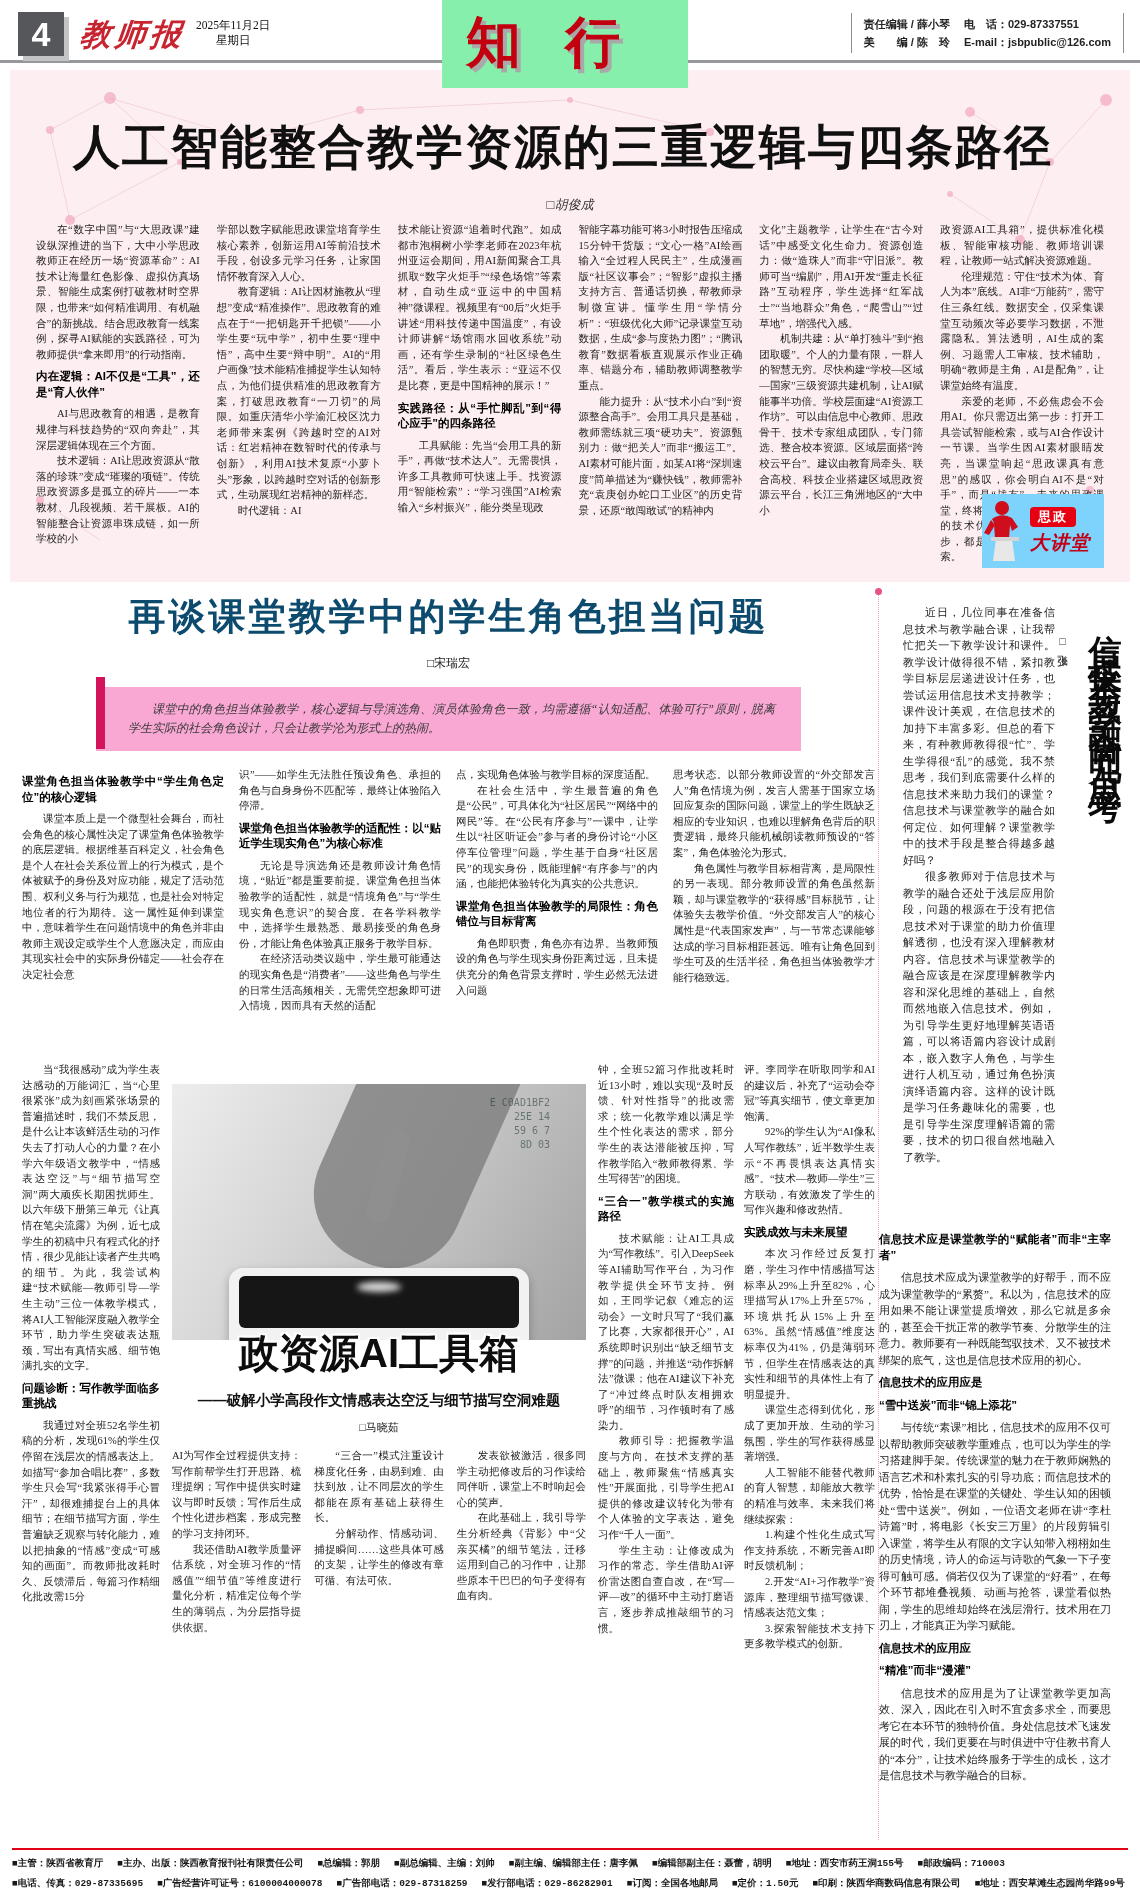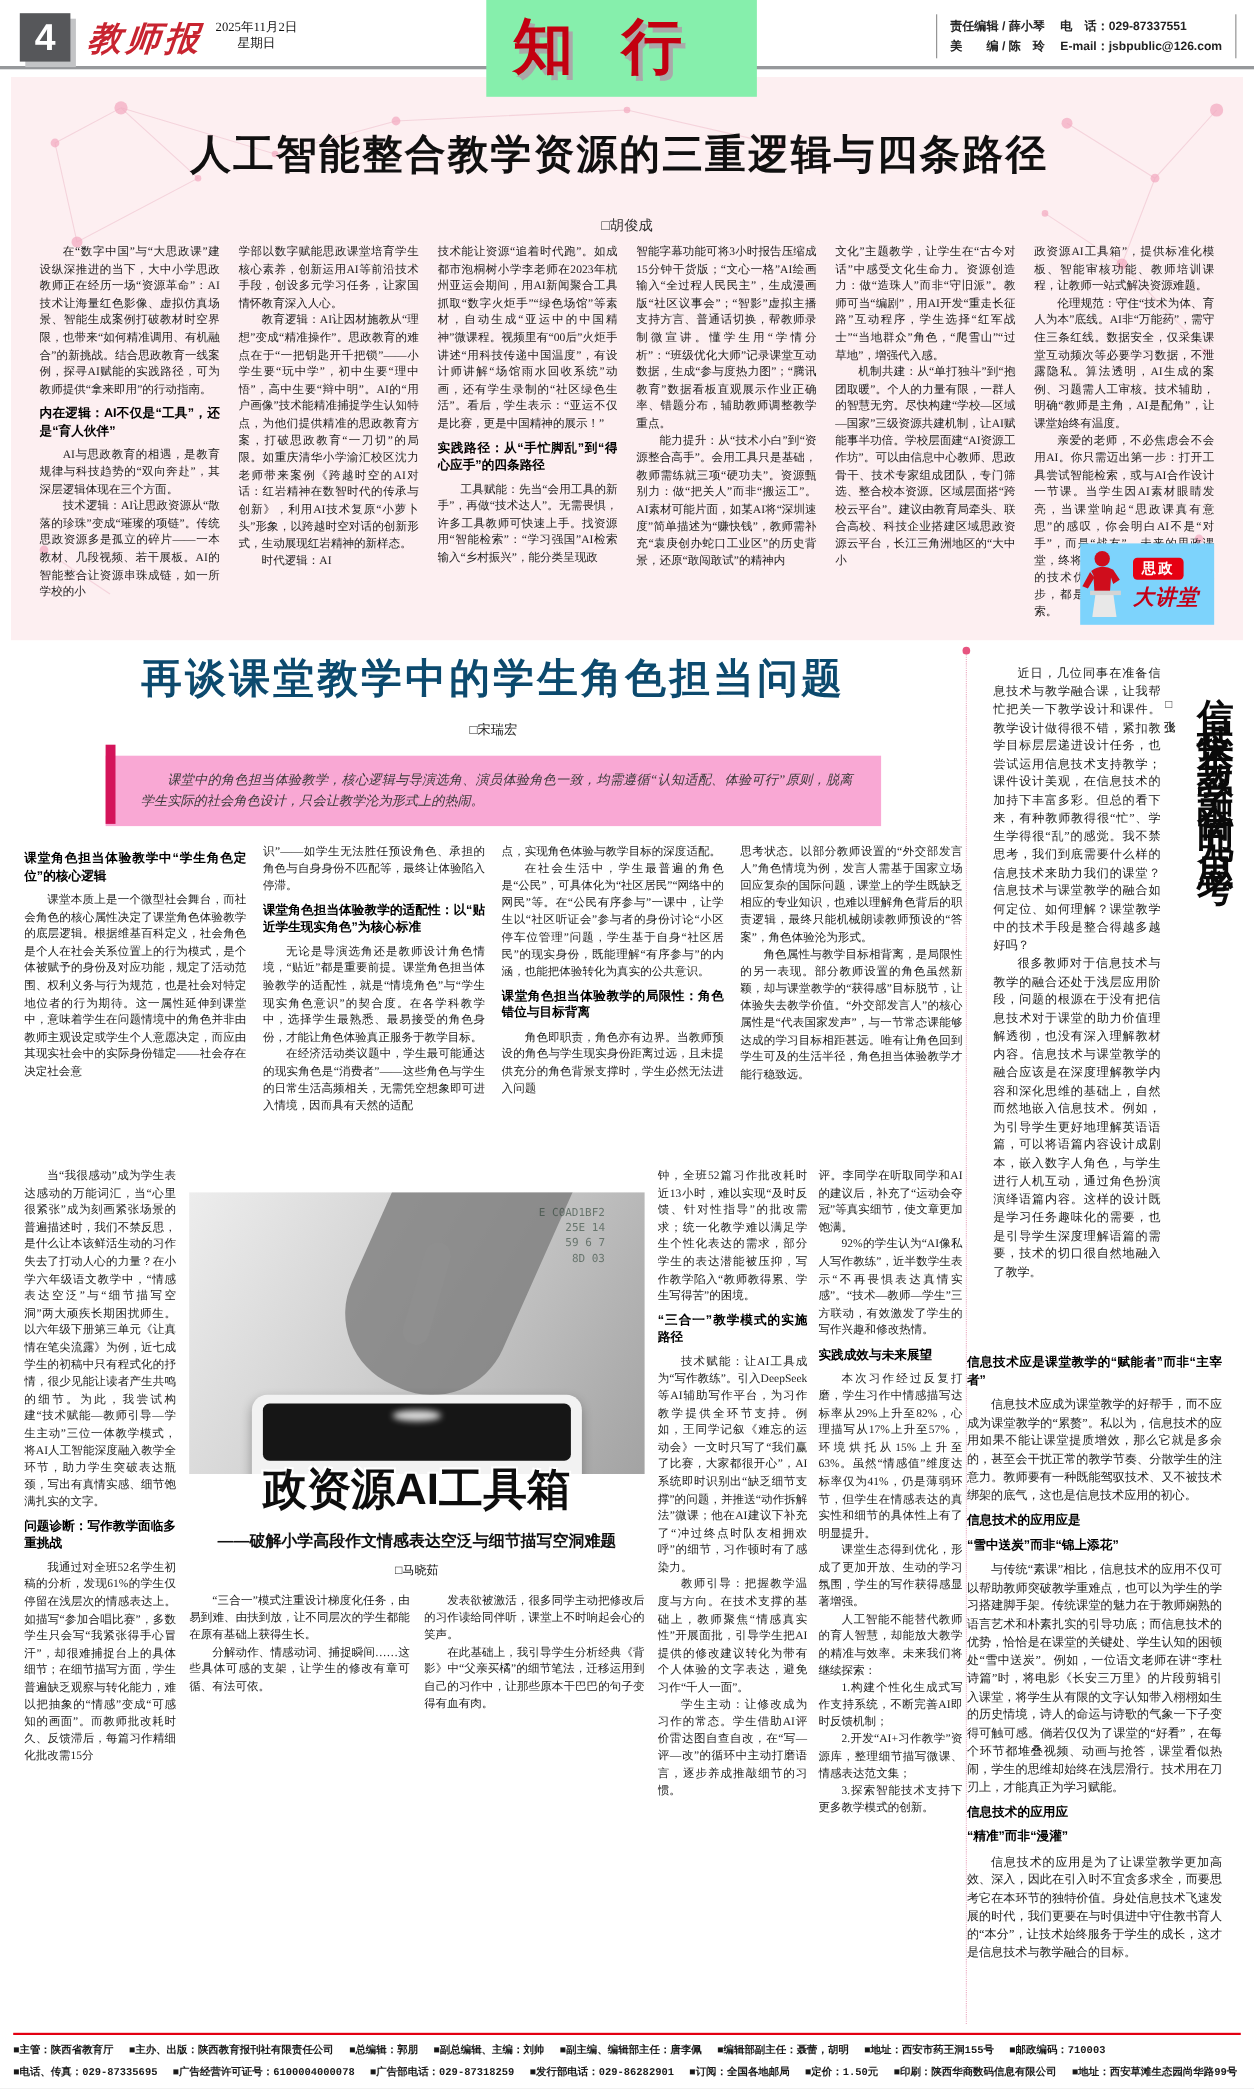--- a/index.html
+++ b/index.html
@@ -20,24 +20,24 @@
        font-size:55px;color:#c30010;letter-spacing:44px;text-shadow:4px 4px 0 #a9a9a9;white-space:nowrap;}
   .staff{position:absolute;right:16px;top:13px;border-left:1px solid #8b8b8b;border-right:1px solid #8b8b8b;
          padding:2px 12px;font-family:"Liberation Sans",sans-serif;font-size:11px;font-weight:700;
          line-height:18px;color:#222;}
   .staff b{font-weight:700;margin-right:14px;}
 
   
   .a1{position:absolute;left:10px;right:10px;top:70px;height:512px;background:#fdeff1;overflow:hidden;}
   .a1 svg.pat{position:absolute;inset:0;}
   .a1-title{position:absolute;left:0;right:14px;top:46px;text-align:center;z-index:2;
-            font-family:"Liberation Sans",sans-serif;font-weight:900;font-size:37px;
+            font-family:"Liberation Sans",sans-serif;font-weight:900;font-size:47px;
             letter-spacing:2px;color:#101010;}
   .a1-by{position:absolute;left:0;right:0;top:126px;text-align:center;z-index:2;
-         font-size:13px;color:#333;}
+         font-size:13px;font-style:italic;color:#333;}
   .a1cols{position:absolute;left:26px;right:26px;top:152px;bottom:12px;display:flex;gap:17px;z-index:2;}
   .col{flex:1;overflow:hidden;position:relative;}
   .para{font-size:10.5px;line-height:15.6px;text-align:justify;text-indent:2em;color:#1c1c1c;}
   .cont{text-indent:0;}
   .sub{font-family:"Liberation Sans",sans-serif;font-weight:700;font-size:11.5px;line-height:15.5px;
        margin:7px 0 6px 0;color:#000;text-align:justify;}
   .badge{position:absolute;right:0;bottom:2px;width:122px;height:74px;background:#7dd3fc;z-index:4;
          display:flex;align-items:center;}
   .badge .fig{width:44px;height:64px;flex:none;}
   .badge .bt{margin-left:4px;}
@@ -271,20 +271,24 @@
 8D  03</div>
         <div class="tablet">
           <div class="screen"></div>
           <div class="glow"></div>
         </div>
       </div>
       <div class="a3title">政资源AI工具箱</div>
       <div class="a3sub">——破解小学高段作文情感表达空泛与细节描写空洞难题</div>
       <div class="a3by">□马晓茹</div>
       <div class="a3cols">
+        <div class="col" data-list="article3.mid_columns.0">
+            <div class="para cont">AI为写作全过程提供支持：写作前帮学生打开思路、梳理提纲；写作中提供实时建议与即时反馈；写作后生成个性化进步档案，形成完整的学习支持闭环。</div>
+            <div class="para">我还借助AI教学质量评估系统，对全班习作的“情感值”“细节值”等维度进行量化分析，精准定位每个学生的薄弱点，为分层指导提供依据。</div>
+          </div>
         <div class="col" data-list="article3.mid_columns.1">
             <div class="para">“三合一”模式注重设计梯度化任务，由易到难、由扶到放，让不同层次的学生都能在原有基础上获得生长。</div>
             <div class="para">分解动作、情感动词、捕捉瞬间……这些具体可感的支架，让学生的修改有章可循、有法可依。</div>
           </div>
         <div class="col" data-list="article3.mid_columns.2">
             <div class="para">发表欲被激活，很多同学主动把修改后的习作读给同伴听，课堂上不时响起会心的笑声。</div>
             <div class="para">在此基础上，我引导学生分析经典《背影》中“父亲买橘”的细节笔法，迁移运用到自己的习作中，让那些原本干巴巴的句子变得有血有肉。</div>
           </div>
       </div>
     </div>

